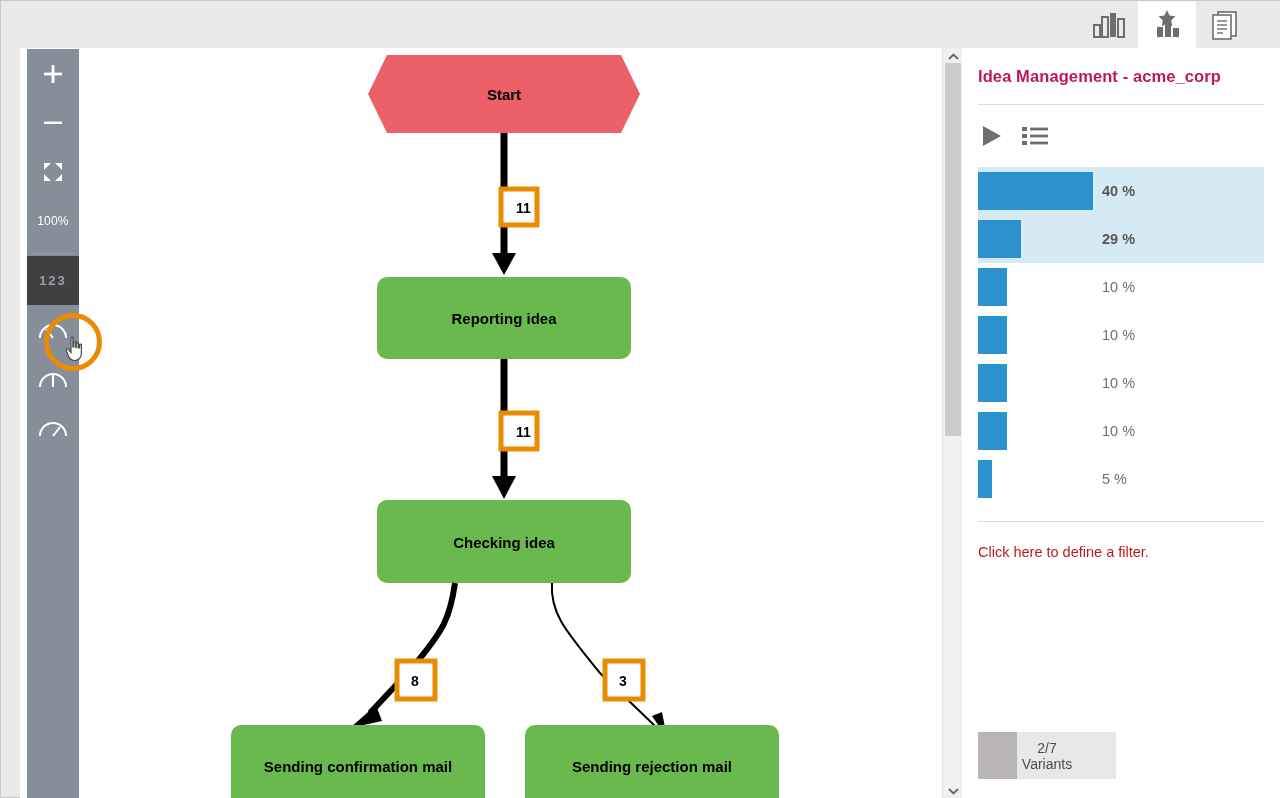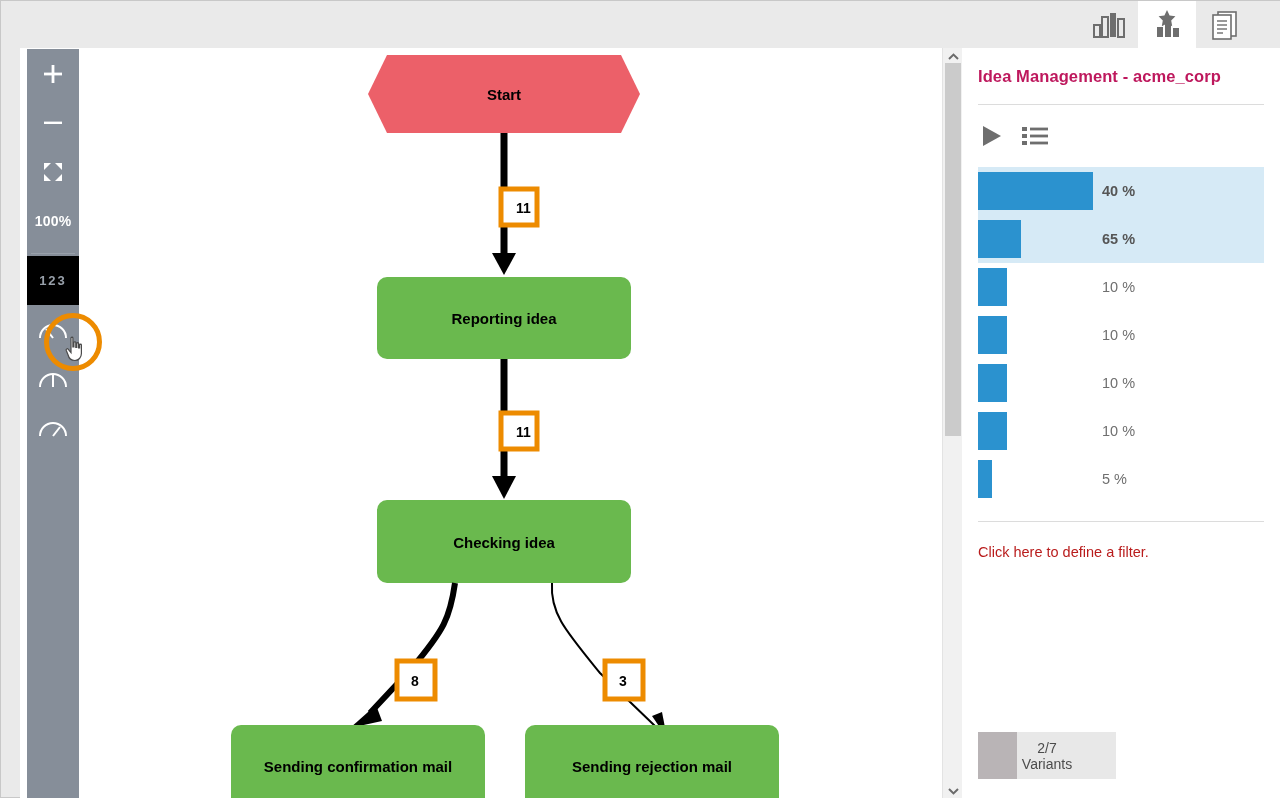--- a/index.html
+++ b/index.html
@@ -49,27 +49,27 @@
     width: 52px; height: 750px;
     background: #868e99;
     display: flex; flex-direction: column; align-items: center;
   }
   .vt-btn {
     width: 52px; height: 49px;
     display: flex; align-items: center; justify-content: center;
     color: #ffffff; cursor: pointer; user-select: none;
   }
   .vt-btn.zoomlabel {
-    font-size: 14px; font-weight: bold; letter-spacing: .2px;
+    font-size: 12px; font-weight: normal; letter-spacing: .2px;
   }
   .vt-sep {
     width: 44px; height: 1px; background: #98a0aa; margin: 8px 0 2px 0;
   }
   .vt-btn.sel {
-    background: #000000; color: #98a0aa;
+    background: #404040; color: #98a0aa;
     font-size: 13px; font-weight: bold; letter-spacing: 2px;
   }
 
   .focus-ring {
     position: absolute;
     left: 24px; top: 265px;
     width: 58px; height: 58px;
     border: 5px solid #ed8b00;
     border-radius: 50%;
     pointer-events: none;
@@ -365,21 +365,21 @@
 
     <div class="barlist">
 
       <div class="barrow hl">
         <div class="bar" style="width:115px"></div>
         <div class="pct">40 %</div>
       </div>
 
       <div class="barrow hl">
         <div class="bar" style="width:43px"></div>
-        <div class="pct">65 %</div>
+        <div class="pct">29 %</div>
       </div>
 
       <div class="barrow">
         <div class="bar" style="width:29px"></div>
         <div class="pct">10 %</div>
       </div>
 
       <div class="barrow">
         <div class="bar" style="width:29px"></div>
         <div class="pct">10 %</div>

